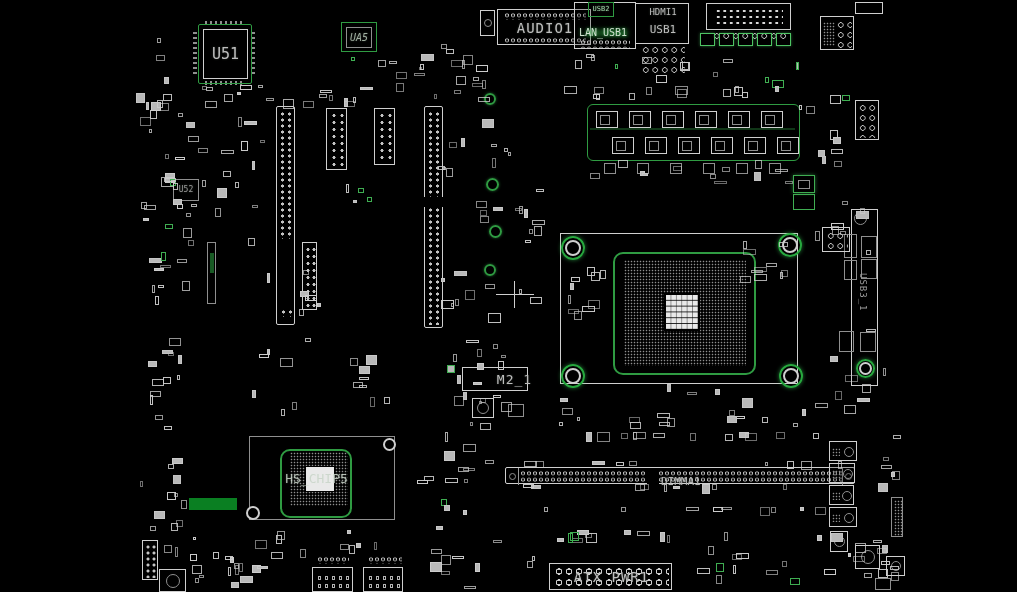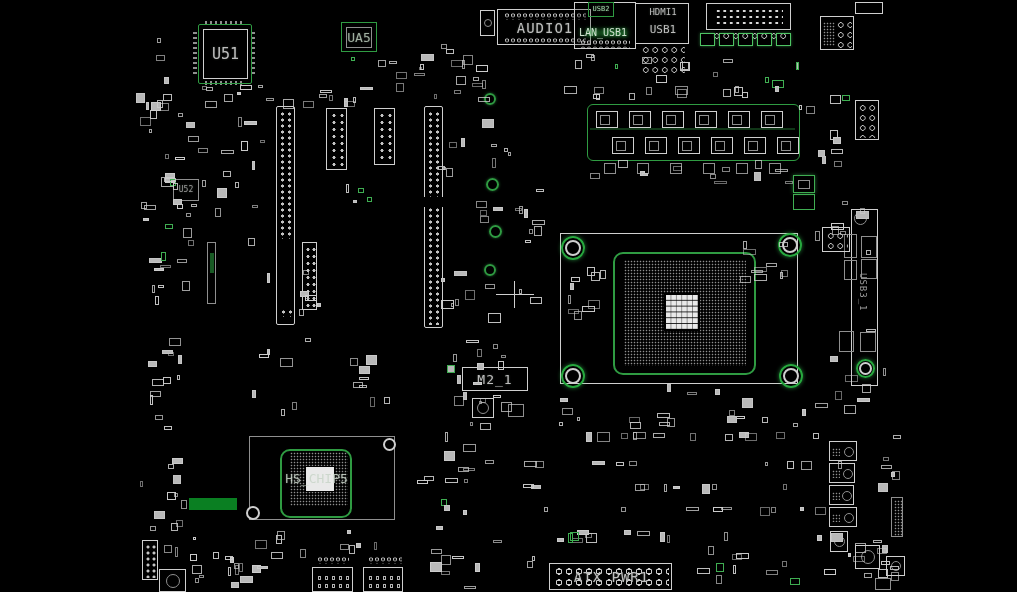--- a/index.html
+++ b/index.html
@@ -38,21 +38,21 @@
   <div class="c tickV" style="left:251px;top:32px;width:4px;height:44px;"></div>
   <div class="c tickH" style="left:205px;top:21px;width:40px;height:4px;"></div>
   <div class="c tickH" style="left:205px;top:81px;width:40px;height:4px;"></div>
   <div class="c gol" style="left:198px;top:24px;width:54px;height:60px;border-radius:2px;"></div>
   <div class="c ol ctr" style="left:203px;top:29px;width:45px;height:50px;">
     <span class="lbl" style="font-size:15px;">U51</span>
   </div>
 
   <div class="c gol" style="left:341px;top:22px;width:36px;height:30px;"></div>
   <div class="c ol-dim ctr" style="left:346px;top:27px;width:26px;height:21px;">
-    <span class="lbl" style="font-size:13px;color:#9fae9f;">UA5</span>
+    <span class="lbl" style="font-size:10px;color:#9fae9f;font-style:italic;">UA5</span>
   </div>
 
   <div class="c ol-dim ctr" style="left:173px;top:179px;width:26px;height:22px;">
     <span class="lbl" style="font-size:8px;color:#999;">U52</span>
   </div>
 
   <div class="c ol" style="left:480px;top:10px;width:15px;height:26px;">
     <div class="c ring ol-dim" style="left:3px;top:8px;width:8px;height:8px;"></div>
   </div>
 
@@ -189,21 +189,21 @@
     <div class="c mount-g" style="left:218px;top:130px;width:24px;height:24px;"></div>
     <div class="c mount-w" style="left:222px;top:134px;width:16px;height:16px;"></div>
     <div class="c gol2" style="left:52px;top:18px;width:143px;height:123px;border-radius:10px;"></div>
     <div class="c dots-sm" style="left:63px;top:26px;width:122px;height:106px;"></div>
     <div class="c" style="left:103px;top:59px;width:36px;height:38px;background:#000;">
       <div class="c pads" style="left:2px;top:2px;width:32px;height:34px;"></div>
     </div>
   </div>
 
   <div class="c ol ctr" style="left:462px;top:367px;width:66px;height:24px;">
-    <span class="lbl" style="font-size:13px;letter-spacing:1px;">M2_1</span>
+    <span class="lbl" style="font-size:13px;letter-spacing:1px;padding-left:39px;">M2_1</span>
   </div>
   <div class="c ol" style="left:472px;top:398px;width:22px;height:20px;">
     <div class="c ring ol-dim" style="left:4px;top:3px;width:12px;height:12px;"></div>
   </div>
   <div class="c ol-dim" style="left:508px;top:404px;width:16px;height:13px;"></div>
 
   <div class="c ol-dim" style="left:249px;top:436px;width:146px;height:84px;"></div>
   <div class="c mount-w" style="left:246px;top:506px;width:14px;height:14px;"></div>
   <div class="c mount-w" style="left:383px;top:438px;width:13px;height:13px;"></div>
   <div class="c gol2" style="left:280px;top:449px;width:72px;height:69px;border-radius:10px;"></div>
@@ -211,20 +211,29 @@
   <div class="c" style="left:305px;top:466px;width:30px;height:26px;background:#000;">
     <div class="c pads4" style="left:1px;top:1px;width:28px;height:24px;"></div>
   </div>
   <div class="c ctr" style="left:262px;top:470px;width:100px;height:16px;z-index:5;">
     <span class="lbl" style="font-size:13px;color:rgba(200,212,200,.85);margin-left:9px;">HS_CHIP5</span>
   </div>
 
   <div class="c" style="left:189px;top:498px;width:48px;height:12px;background:#0a7f22;"></div>
   <div class="c ol-dim" style="left:181px;top:500px;width:6px;height:9px;"></div>
 
+  <div class="c ol" style="left:505px;top:467px;width:350px;height:17px;border-radius:2px;">
+    <div class="c" style="left:12px;top:0;width:1px;height:17px;background:#9a9a9a;"></div>
+    <div class="c ring ol-dim" style="left:3px;top:5px;width:7px;height:7px;"></div>
+    <div class="c" style="left:336px;top:0;width:1px;height:17px;background:#9a9a9a;"></div>
+    <div class="c ring ol-dim" style="left:339px;top:5px;width:7px;height:7px;"></div>
+    <div class="c rings-sm" style="left:14px;top:2px;width:322px;height:13px;"></div>
+    <div class="c" style="left:141px;top:1px;width:12px;height:15px;background:#000;"></div>
+    <div class="c" style="left:155px;top:2px;z-index:4;"><span class="lbl" style="font-size:11px;color:#b4b4b4;">DIMMA1</span></div>
+  </div>
 
   <div class="c ol" style="left:549px;top:563px;width:123px;height:27px;">
     <div class="c rings-atx" style="left:4px;top:2px;width:115px;height:22px;"></div>
     <div class="c ctr" style="left:0;top:5px;width:123px;height:16px;z-index:4;">
       <span class="lbl" style="font-size:14px;letter-spacing:1px;">ATX PWR1</span>
     </div>
   </div>
 
   <div class="c ol" style="left:142px;top:540px;width:16px;height:40px;">
     <div class="c dots-2col" style="left:2px;top:3px;width:12px;height:34px;background-size:6px 6px;"></div>

